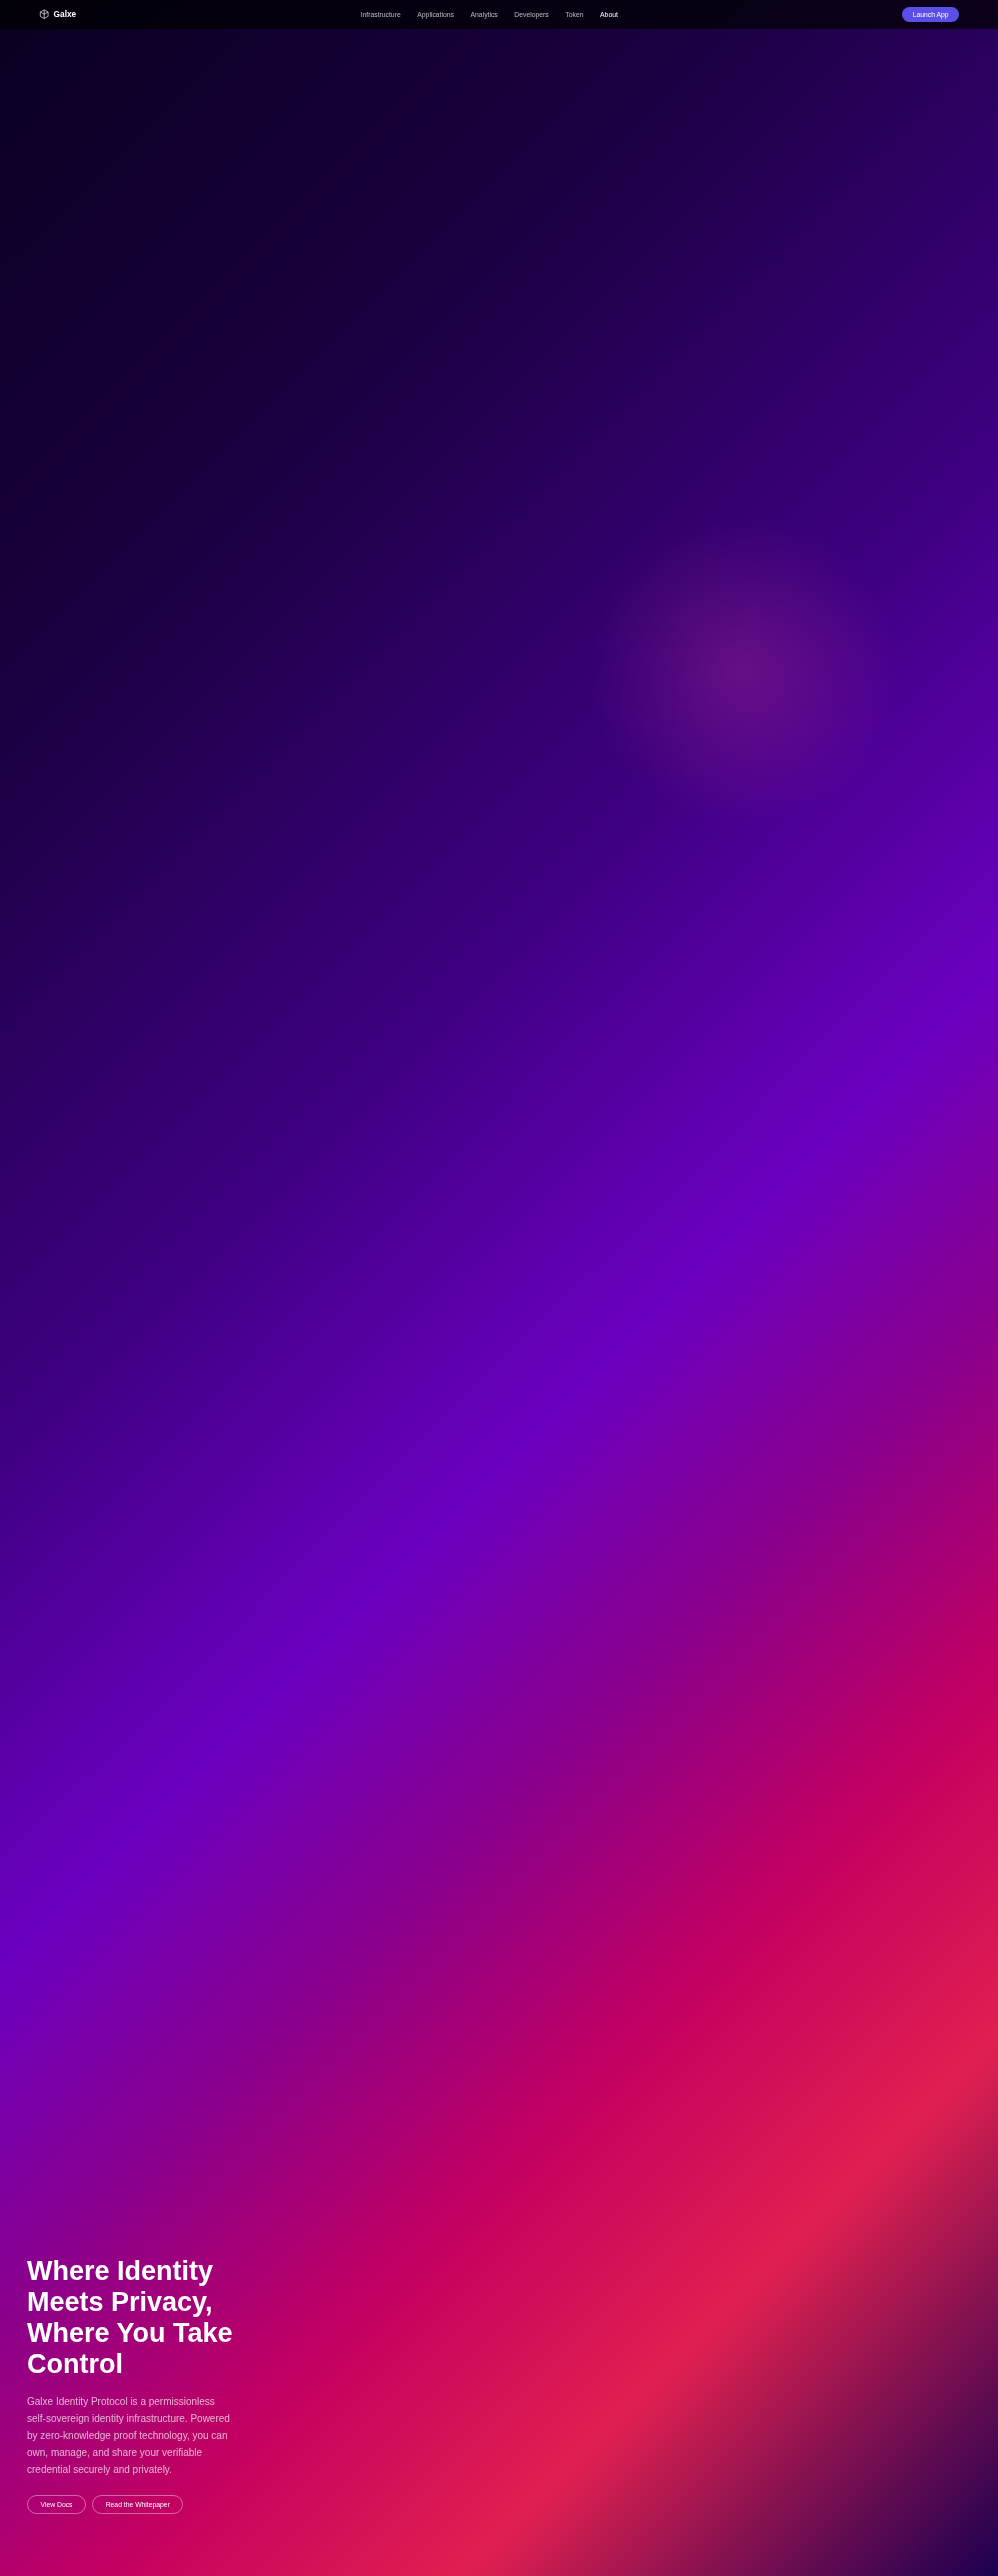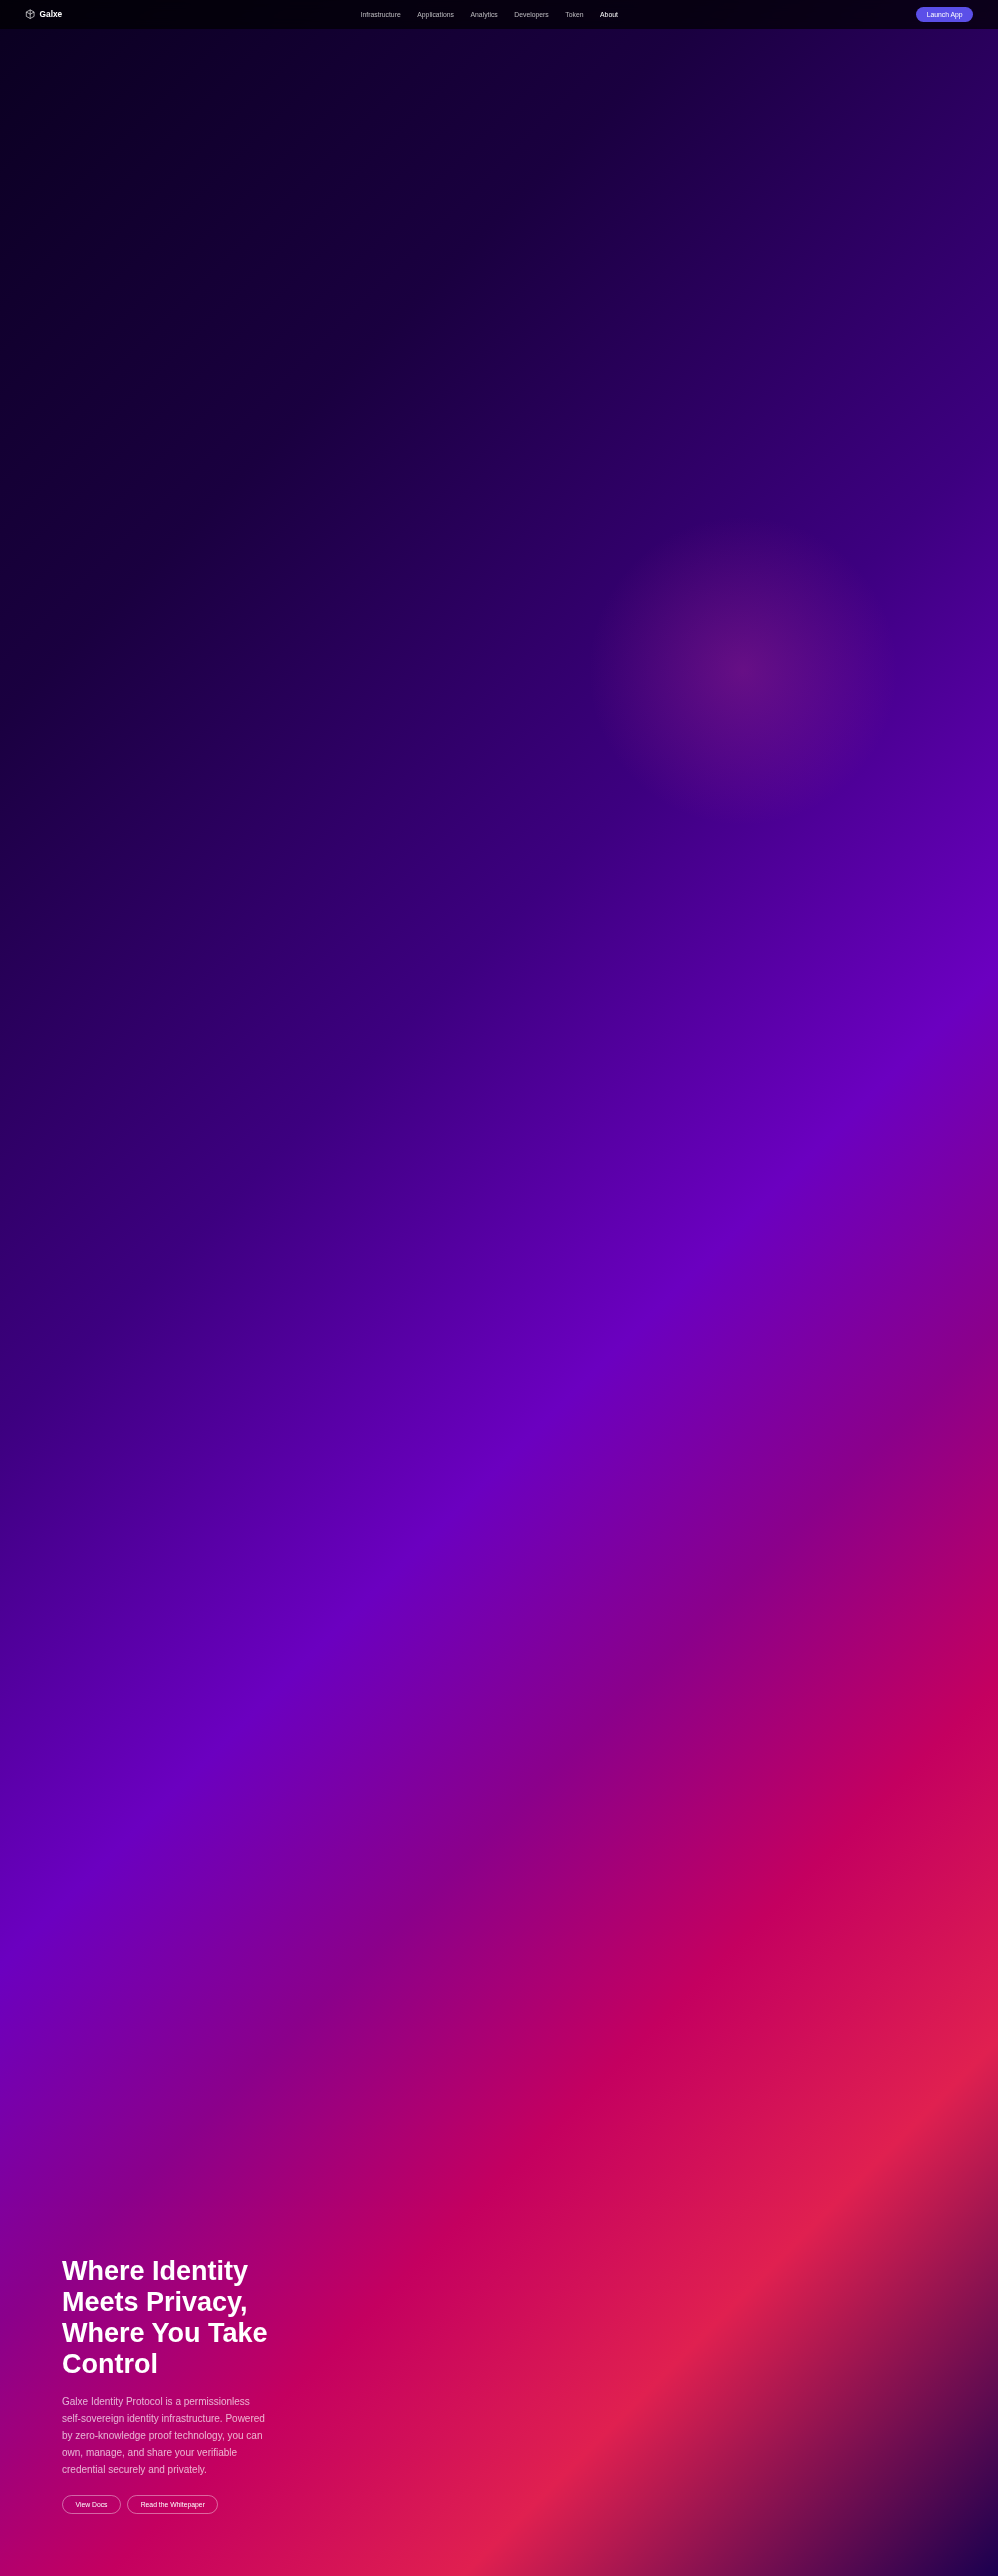--- a/index.html
+++ b/index.html
@@ -2,40 +2,40 @@
 <html style="font-size:8.3px"><head>
   <meta charset="utf-8">
   <style>
     * { margin: 0; padding: 0; box-sizing: border-box; }
     body { font-family: -apple-system, BlinkMacSystemFont, 'Segoe UI', sans-serif; background: #000; color: #fff; width: 999px; }
 
     
     nav {
       position: fixed; top: 0; left: 0; right: 0; z-index: 100;
       display: flex; align-items: center; justify-content: space-between;
-      padding: 0 25px; height: 29px;
+      padding: 0 39px; height: 29px;
       background: rgba(0,0,0,0.7); backdrop-filter: blur(5.2px);
     }
     .nav-logo { display: flex; align-items: center; gap: 4.2px; }
     .nav-logo svg { width: 10.4px; height: 10.4px; }
     .nav-logo-text { font-size: 8.3px; font-weight: 600; color: #fff; }
     .nav-links { display: flex; gap: 16.6px; }
     .nav-link { font-size: 6.8px; color: rgba(255,255,255,0.7); cursor: pointer; }
     .nav-link.active { color: #fff; }
     .nav-launch-btn {
       background: #5B4FE8; color: #fff; border: none;
       padding: 4.2px 10.4px; border-radius: 10.4px; font-size: 6.8px;
       cursor: pointer; font-weight: 500;
     }
 
     
     .hero {
       min-height: 100vh;
       background: linear-gradient(135deg, #0a0020 0%, #1a0040 20%, #3d0080 40%, #6b00c0 55%, #8b008b 65%, #c40060 75%, #e02050 85%, #1a0050 100%);
-      display: flex; align-items: flex-end; padding: 0 62px 62px;
+      display: flex; align-items: flex-end; padding: 0 27px 62px;
       position: relative; overflow: hidden;
     }
     .hero-content { max-width: 270px; }
     .hero-title { font-size: 27px; font-weight: 700; line-height: 1.15; margin-bottom: 12.5px; }
     .hero-desc { font-size: 10px; color: rgba(255,255,255,0.7); line-height: 1.7; margin-bottom: 16.6px; max-width: 208px; }
     .hero-buttons { display: flex; gap: 6.2px; }
     .btn-outline {
       background: transparent; border: 0.5px solid rgba(255,255,255,0.4);
       color: #fff; padding: 5.2px 12.5px; border-radius: 10.4px; font-size: 6.8px; cursor: pointer;
     }

